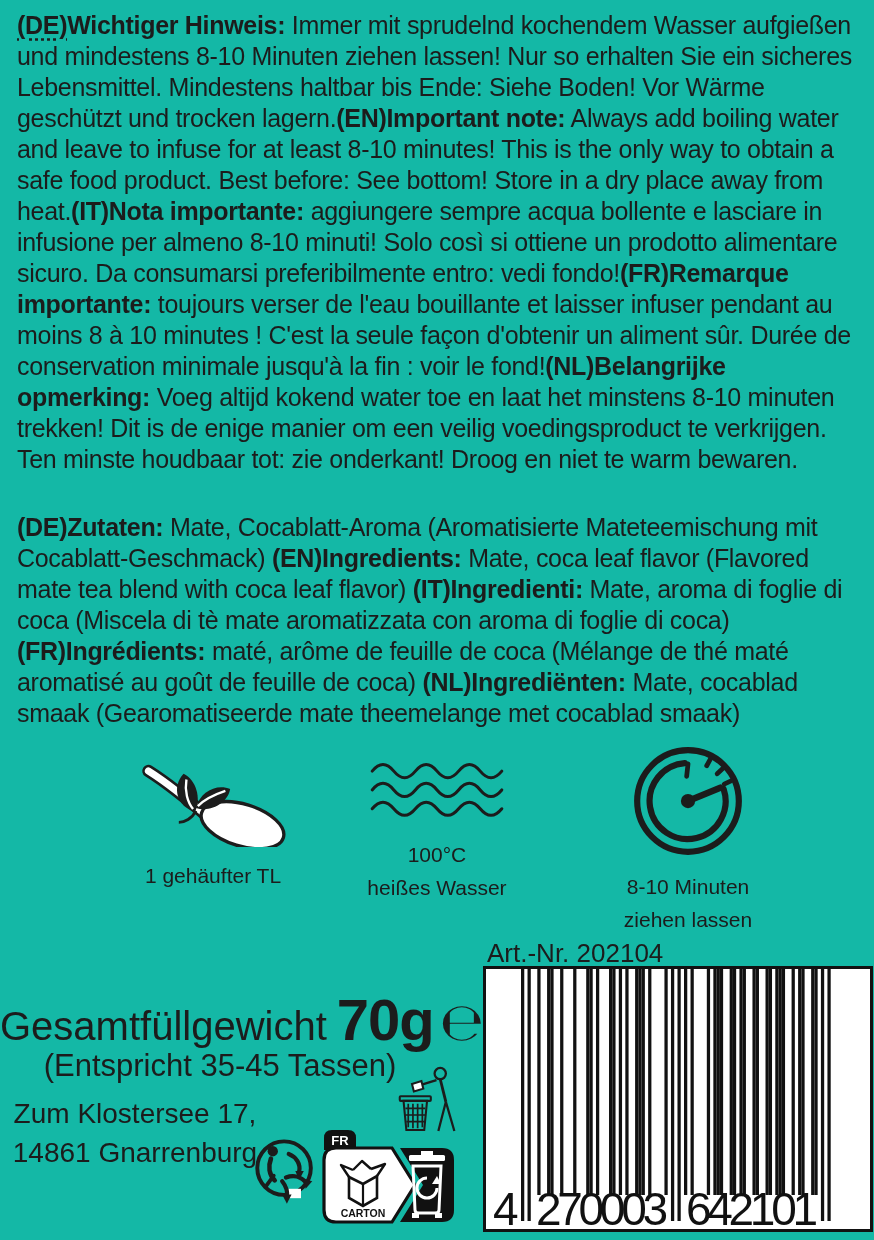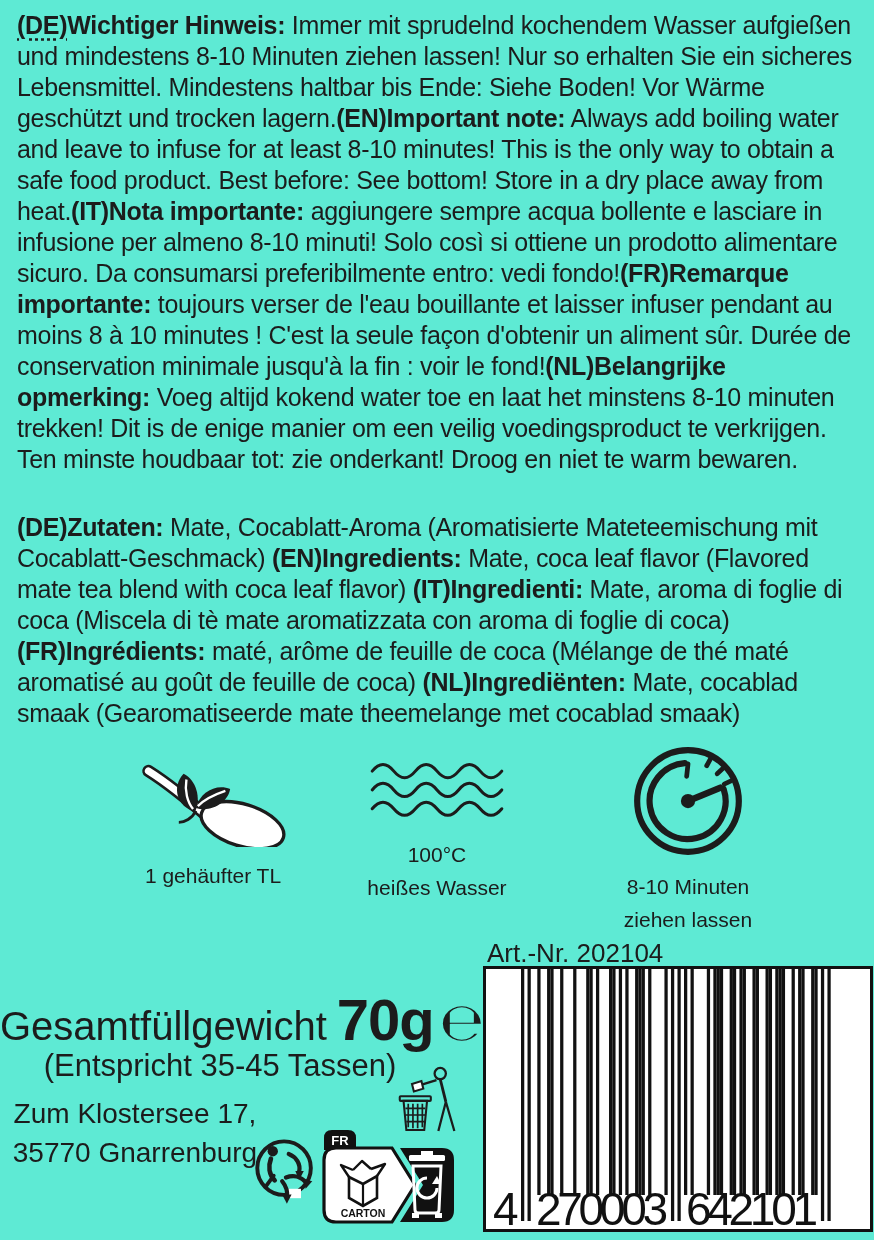--- a/index.html
+++ b/index.html
@@ -1,17 +1,17 @@
 <!DOCTYPE html>
 <html><head>
 <meta charset="utf-8">
 <style>
   html,body { margin:0; padding:0; background:#ffffff; }
   .label {
-    position:relative; width:874px; height:1240px; background:#5eead4;
+    position:relative; width:874px; height:1240px; background:#14b8a6;
     font-family:"Liberation Sans","DejaVu Sans",sans-serif; color:#1c1c1c;
     overflow:hidden;
   }
   .para { position:absolute; margin:0; font-size:25px; line-height:31px; letter-spacing:-0.3px; }
   .para b { font-weight:700; }
   .u-dotted { text-decoration:underline dotted; text-underline-offset:4px; }
   .note { left:17px; top:10px; width:840px; }
   .ingredients { left:17px; top:512px; width:840px; }
 
   .step { position:absolute; text-align:center; }
@@ -142,21 +142,21 @@
     </svg>
   </div>
 
   <div class="weight">
     <span class="wl">Gesamtfüllgewicht</span><span class="wv">70g</span><span class="we">℮</span>
   </div>
   <div class="cups">(Entspricht 35-45 Tassen)</div>
 
   <div class="address">
     <div>Zum Klostersee 17,</div>
-    <div>35770 Gnarrenburg</div>
+    <div>14861 Gnarrenburg</div>
   </div>
 
   <svg class="icon-abs" style="left:396px; top:1063px;" width="64" height="72" viewBox="0 0 68 74">
     <circle cx="47" cy="10" r="6" stroke="#1c1c1c" stroke-width="2.4" fill="none"></circle>
     <path d="M43,17 L23,23" stroke="#1c1c1c" stroke-width="2.6" fill="none"></path>
     <path d="M47,16 L53,40" stroke="#1c1c1c" stroke-width="3" fill="none"></path>
     <path d="M53,40 L45,71 M53,40 L62,71" stroke="#1c1c1c" stroke-width="2.4" fill="none"></path>
     <path d="M17,21 l10,-3 l2,8 l-10,3 Z" stroke="#1c1c1c" stroke-width="2.2" fill="#ffffff"></path>
     <rect x="4" y="34" width="33" height="5" rx="1" stroke="#1c1c1c" stroke-width="2.2" fill="none"></rect>
     <path d="M8,39 L33,39 L30,70 L11,70 Z" stroke="#1c1c1c" stroke-width="2.2" fill="none"></path>

